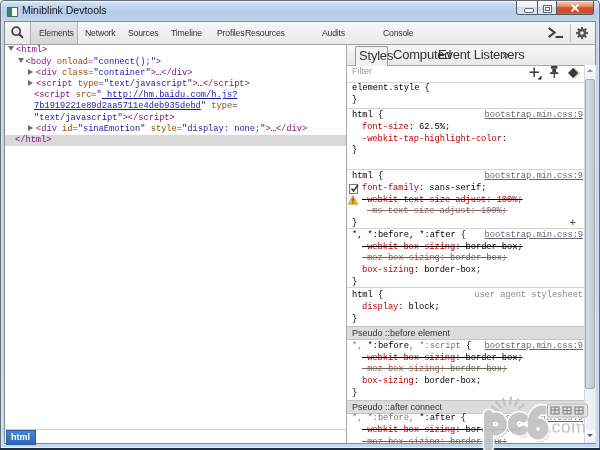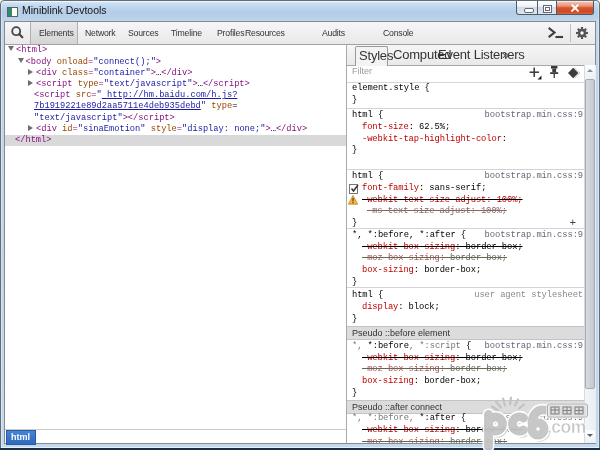--- a/index.html
+++ b/index.html
@@ -36,21 +36,21 @@
 #fborder{left:347px;top:82px;width:237px;height:1px;background:#d6d6d6}
 
 .sec{left:347px;width:237px;font-size:8.8px;line-height:11.7px;letter-spacing:-0.1px;white-space:nowrap;overflow:hidden}
 .sec div{padding-left:5px}
 .sec .prop{padding-left:15px}
 .sec .prop2{padding-left:27px}
 .sline{left:347px;width:237px;height:1px;background:#d4d4d4}
 .red{color:#c00000}
 .gray{color:#777}
 .strike{text-decoration:line-through}
-.link{color:#667;float:right;padding-right:1px}
+.link{color:#667;text-decoration:underline;float:right;padding-right:1px}
 .glink{color:#888;float:right;padding-right:1px}
 .gbar{left:347px;width:237px;height:12px;background:#dcdcdc;border-top:1px solid #c4c4c4;border-bottom:1px solid #c4c4c4;font-size:9px;line-height:12px;color:#333;font-family:"Liberation Sans",sans-serif;padding-left:5px;width:232px}
 
 #sbtrack{left:584px;top:65px;width:11px;height:378px;background:linear-gradient(90deg,#f3f5f8,#e9edf2);border-left:1px solid #d5dae0}
 .sbbtn{left:585px;width:10px;height:13px;background:linear-gradient(#fdfefe,#edf1f5);border:0}
 #sbthumb{left:585px;top:79px;width:8px;height:308px;background:linear-gradient(90deg,#d9dce0,#c3c8cf);border:1px solid #a2a9b2;border-radius:2px}
 .arrup{width:0;height:0;border-left:3.2px solid transparent;border-right:3.2px solid transparent;border-bottom:3.8px solid #878f98}
 .arrdn{width:0;height:0;border-left:3.2px solid transparent;border-right:3.2px solid transparent;border-top:3.8px solid #5a626a}
 
 #tree{left:5px;top:45.4px;width:341px;font-size:8.7px;line-height:11.2px;letter-spacing:0px;white-space:nowrap}

